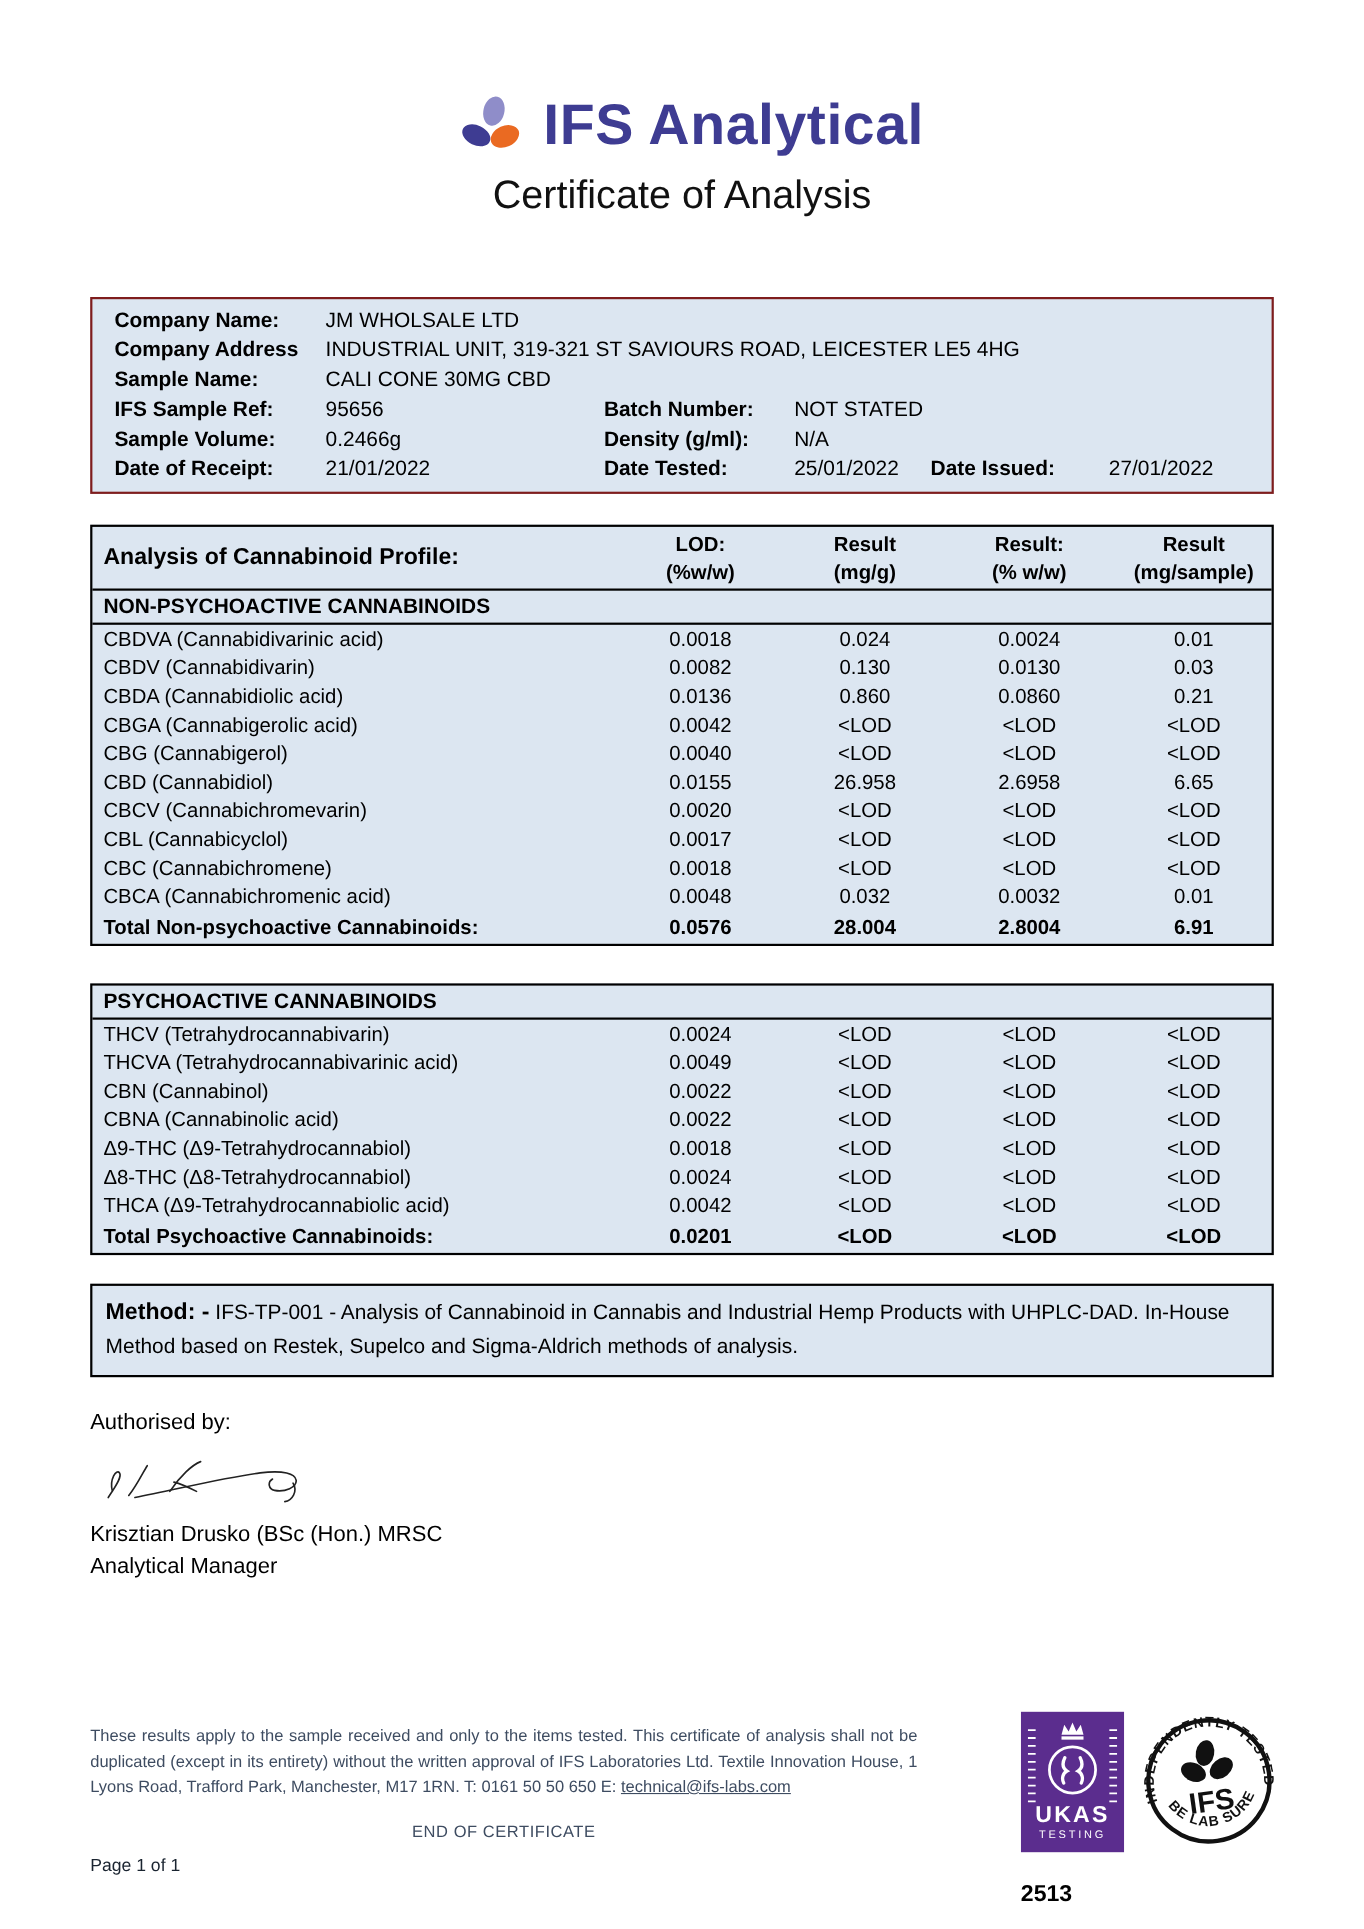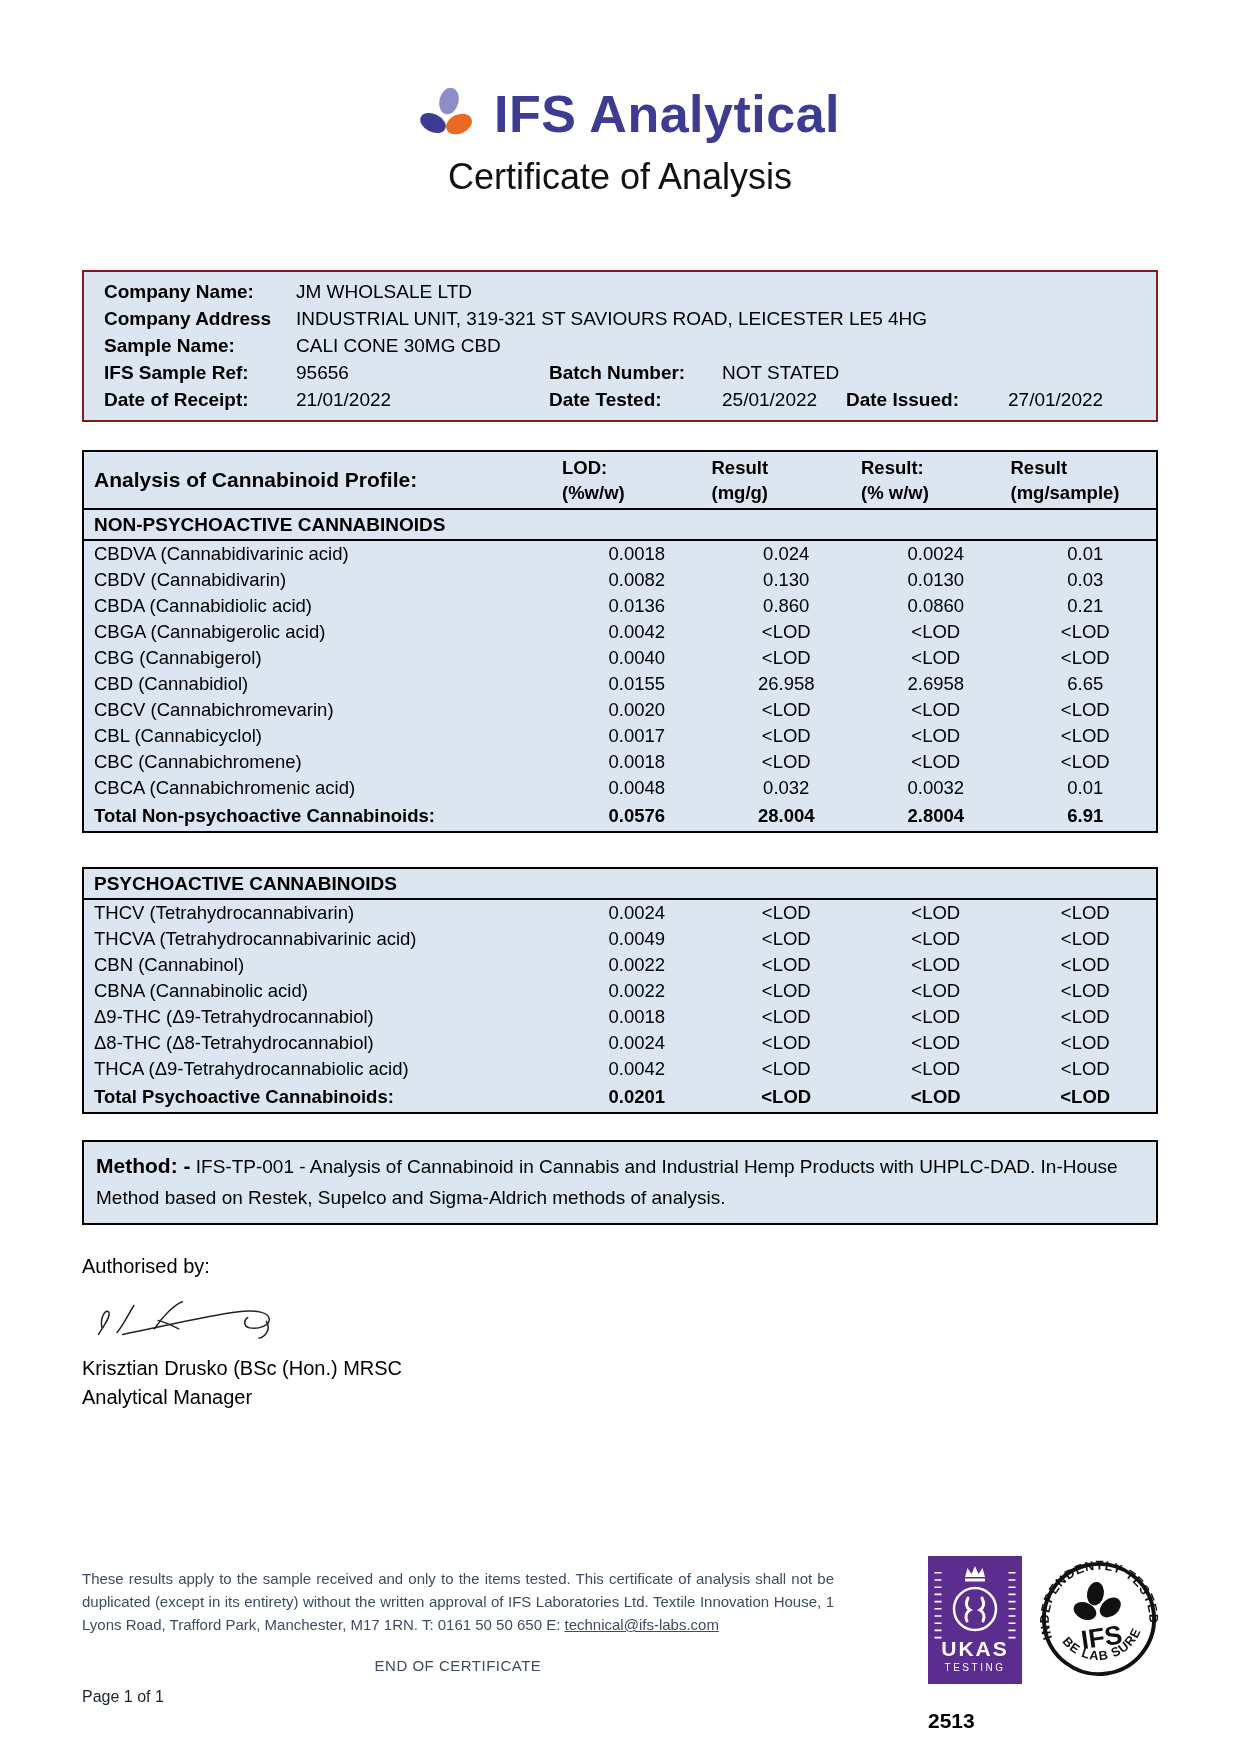--- a/index.html
+++ b/index.html
@@ -22,21 +22,21 @@
   .c4 { width:124px; flex-shrink:0; }
   .c5 { width:162px; flex-shrink:0; }
   .c6 { flex:1; }
 
   
   .atable { margin:28px 82px 0; background:var(--table-bg,#dce6f1); border:2px solid #000; font-size:18.5px; }
   .atable2 { margin-top:34px; }
   .ahead { display:flex; border-bottom:2px solid #000; align-items:center; min-height:58px; padding:3px 0; }
   .ahead-title { font-size:21px; font-weight:bold; }
   .aname { width:478px; padding-left:10px; flex-shrink:0; }
-  .acol { width:149.5px; font-weight:bold; line-height:25px; flex-shrink:0; }
+  .acol { width:149.5px; text-align:center; font-weight:bold; line-height:25px; flex-shrink:0; }
   .asection { font-weight:bold; line-height:29px; padding-left:10px; border-bottom:2px solid #000; font-size:19px; }
   .arow { display:flex; line-height:26px; }
   .acell { width:149.5px; text-align:center; flex-shrink:0; }
   .arow.total { font-weight:bold; line-height:30px; }
 
   
   .method-box { margin:26px 82px 0; border:2px solid #000; background:var(--table-bg,#dce6f1);
                 padding:8px 12px 10px; font-size:19px; line-height:31px; }
   .method-label { font-weight:bold; font-size:21px; }
 
@@ -84,20 +84,26 @@
     </div>
     <div class="irow">
       <span class="ilabel c1">Sample Name:</span>
       <span class="c6">CALI CONE 30MG CBD</span>
     </div>
     <div class="irow">
       <span class="ilabel c1">IFS Sample Ref:</span>
       <span class="c2">95656</span>
       <span class="ilabel c3">Batch Number:</span>
       <span class="c6">NOT STATED</span>
+    </div>
+    <div class="irow">
+      <span class="ilabel c1">Sample Volume:</span>
+      <span class="c2">0.2466g</span>
+      <span class="ilabel c3">Density (g/ml):</span>
+      <span class="c6">N/A</span>
     </div>
     <div class="irow">
       <span class="ilabel c1">Date of Receipt:</span>
       <span class="c2">21/01/2022</span>
       <span class="ilabel c3">Date Tested:</span>
       <span class="c4">25/01/2022</span>
       <span class="ilabel c5">Date Issued:</span>
       <span class="c6">27/01/2022</span>
     </div>
   </div>

